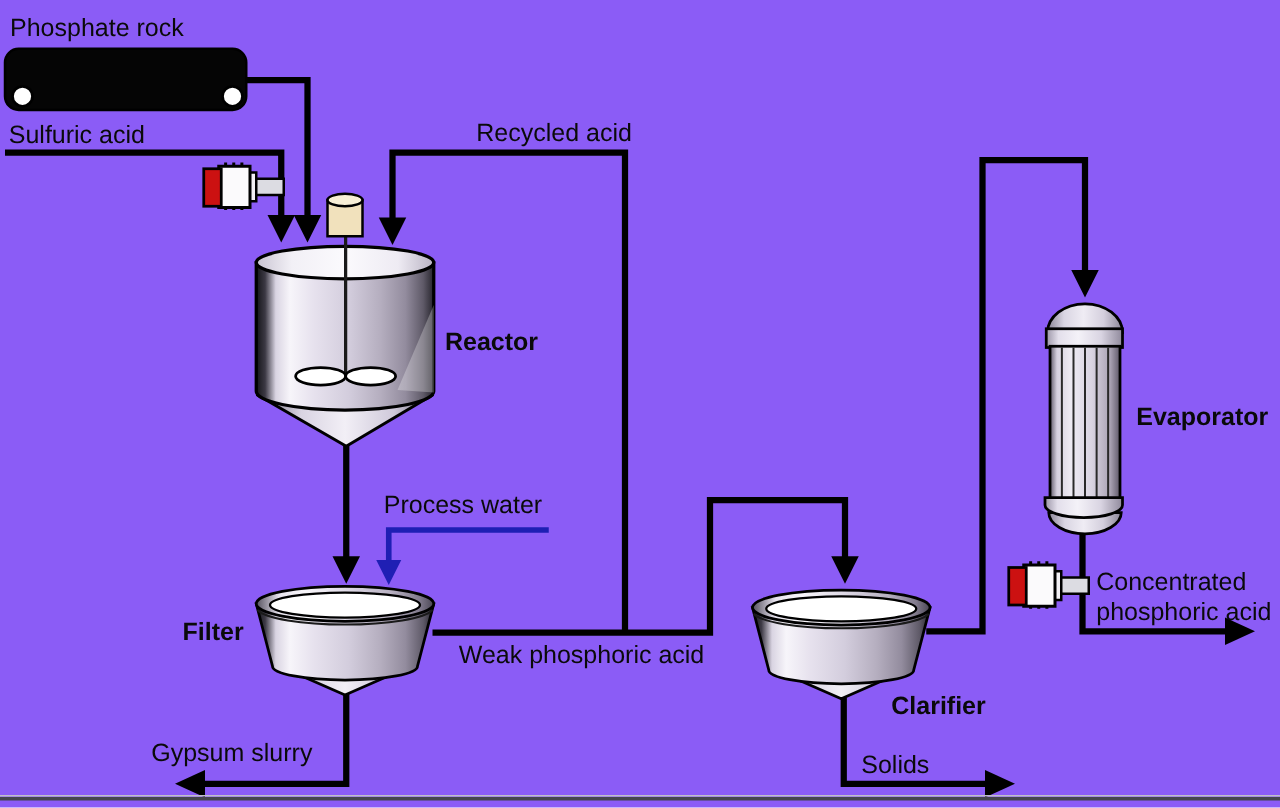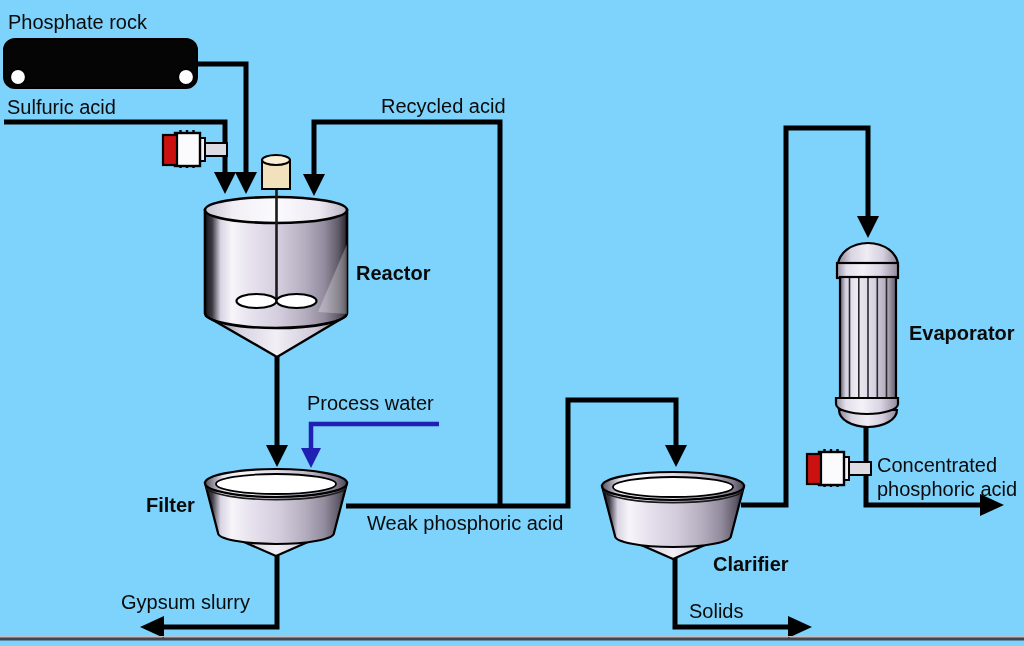--- a/index.html
+++ b/index.html
@@ -1,20 +1,20 @@
 <!DOCTYPE html>
 <html><head>
 <meta charset="utf-8">
 <style>
   html, body { margin: 0; padding: 0; background: #ffffff; }
   #stage {
     position: relative;
     width: 1024px;
     height: 646px;
-    background: #7dd3fc;
+    background: #8b5cf6;
     overflow: hidden;
     font-family: "Liberation Sans", sans-serif;
   }
   svg { display: block; }
   text {
     font-family: "Liberation Sans", sans-serif;
     font-size: 20px;
     fill: #0a0a0a;
   }
   text.equip { font-weight: bold; }

